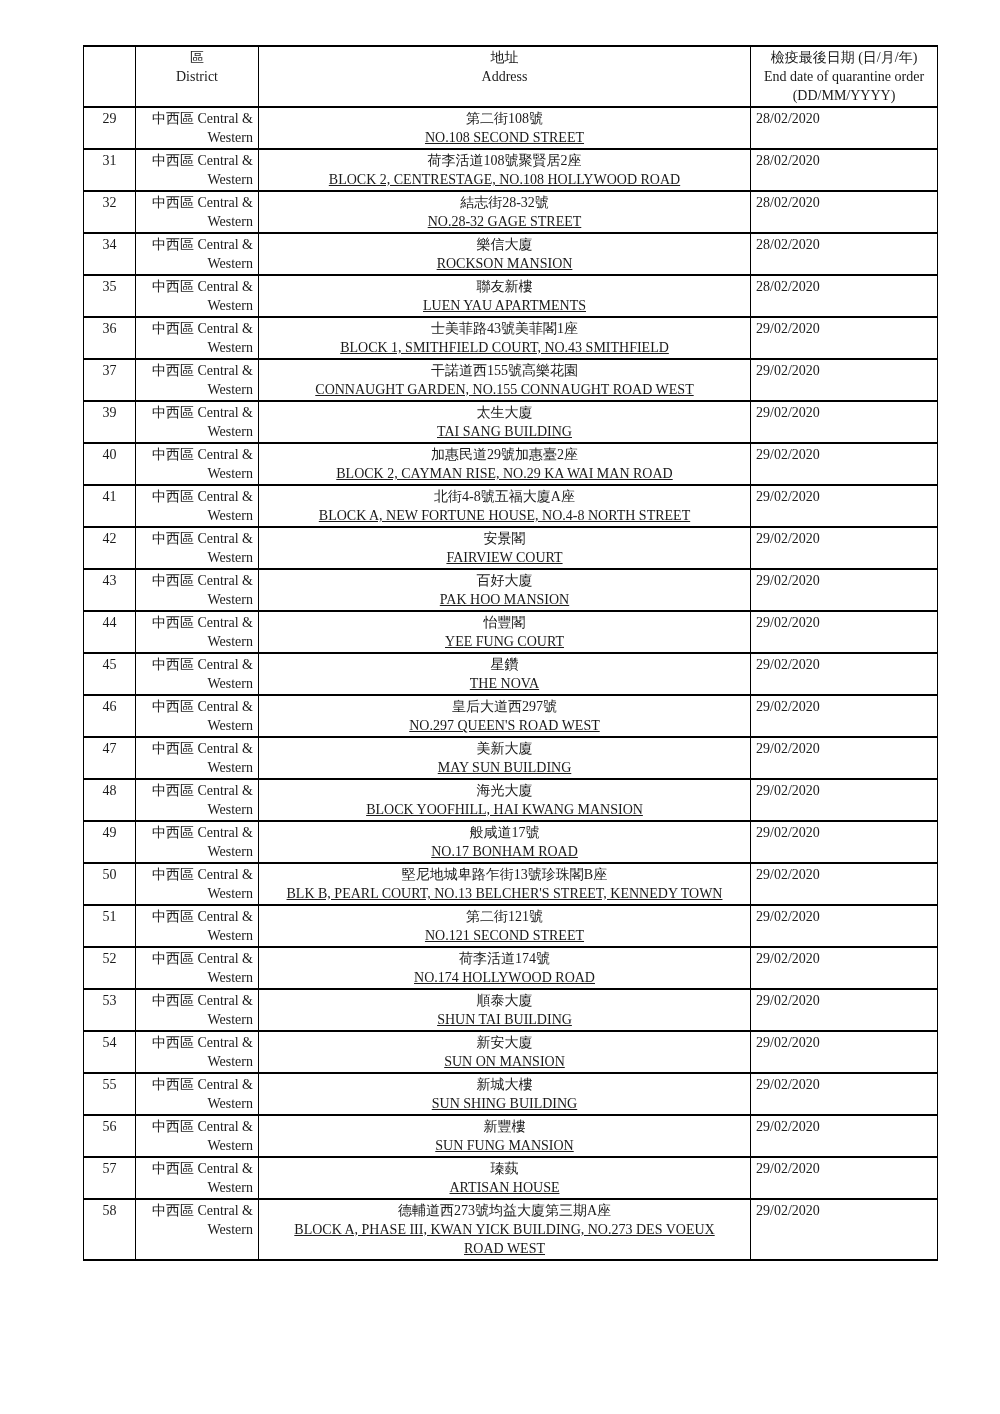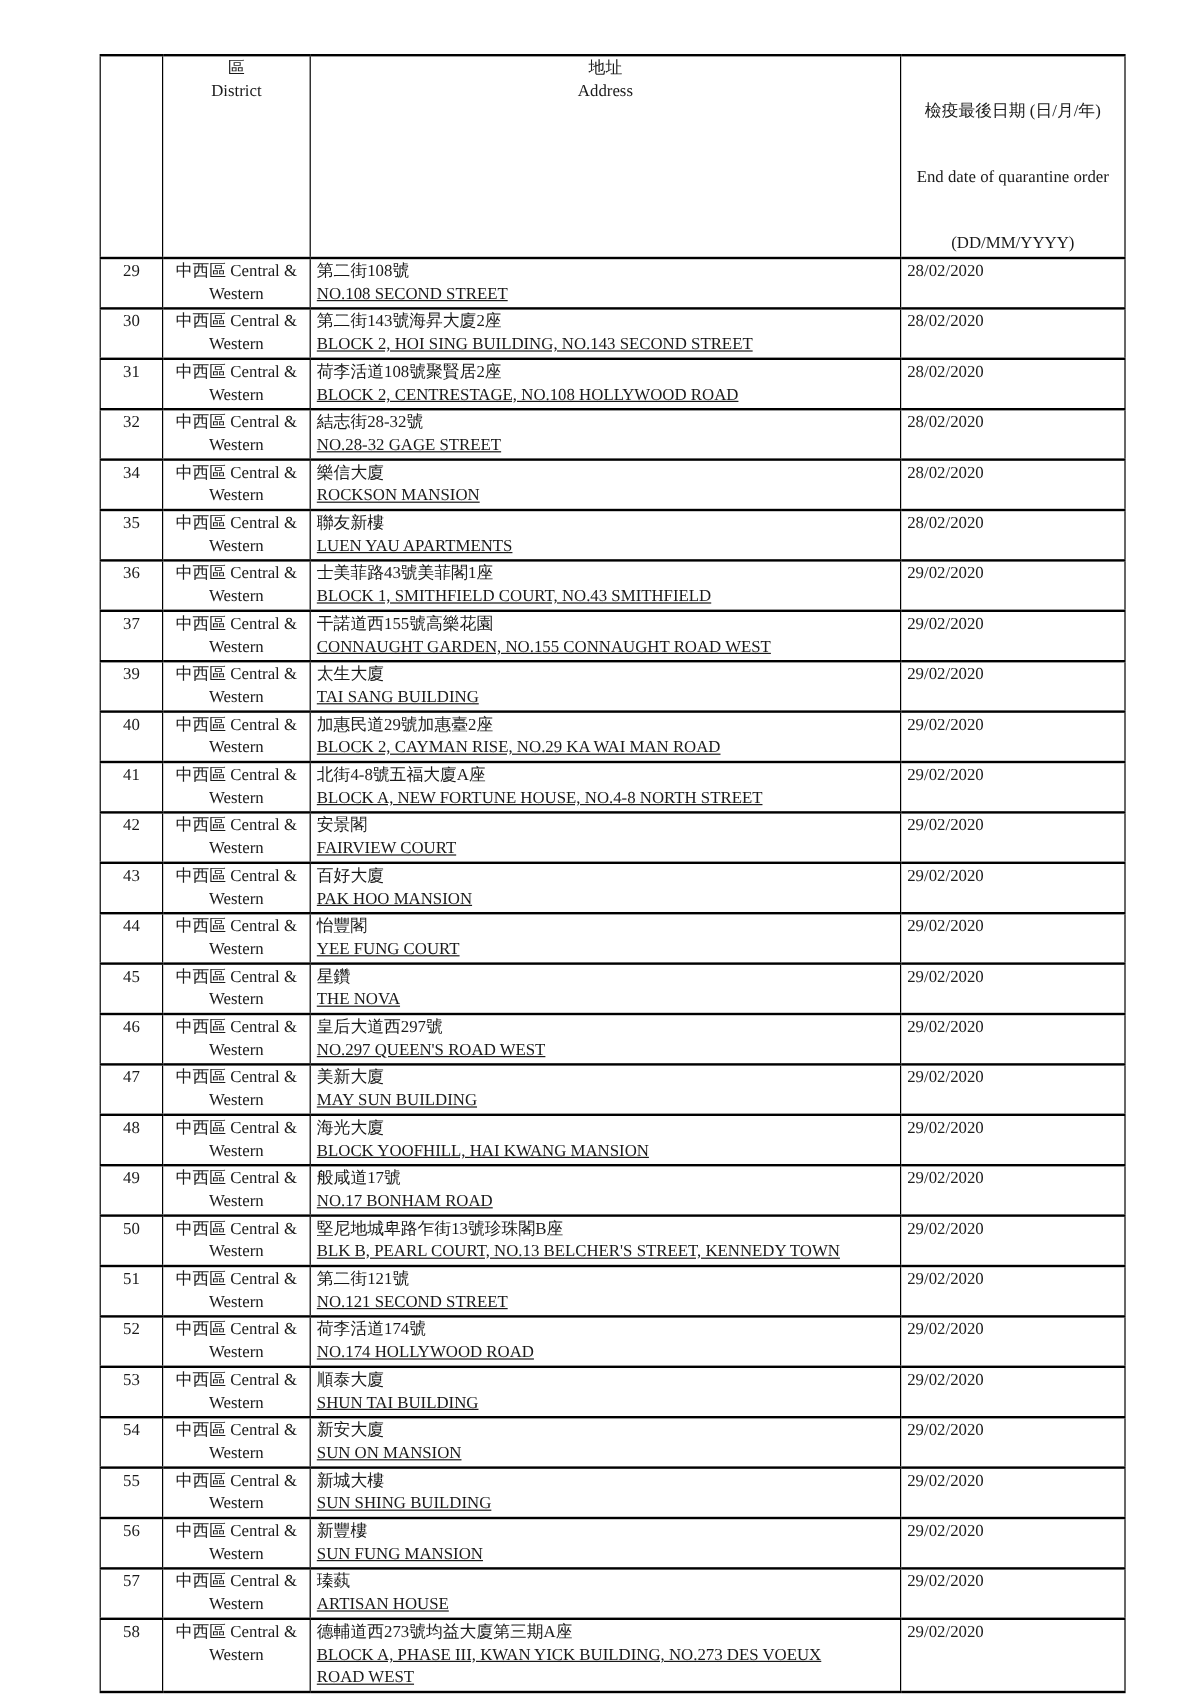--- a/index.html
+++ b/index.html
@@ -32,25 +32,25 @@
     border-top: 2px solid #000;
     border-bottom: 2px solid #000;
     vertical-align: top;
     font-size: 14px;
     line-height: 19px;
     font-weight: normal;
     padding: 1px 5px;
   }
   .quarantine-table thead th { text-align: center; padding: 1px 2px; }
   .col-no    { width: 52px;  text-align: center; }
-  .col-district { width: 123px; text-align: center; }
-  .col-address  { width: 492px; text-align: left; }
+  .col-district { width: 123px; text-align: right; }
+  .col-address  { width: 492px; text-align: center; }
   .col-date  { width: 187px; text-align: left; }
   .addr-en { white-space: pre-line; text-decoration: underline; }
-  .nowrap { white-space: nowrap; margin-top: 36px; }
+  .nowrap { white-space: nowrap; }
 </style>
 </head>
 <body>
 
 <div class="page">
 
   <table class="quarantine-table">
     <colgroup>
       <col class="col-no">
         <col class="col-district">
@@ -79,29 +79,20 @@
   <tr>
     <td class="col-no">29</td>
     <td class="col-district">中西區 Central &amp; Western</td>
     <td class="col-address">
       <div class="addr-zh">第二街108號</div>
       <div class="addr-en">NO.108 SECOND STREET</div>
     </td>
     <td class="col-date">28/02/2020</td>
   </tr>
 
-  <tr>
-    <td class="col-no">30</td>
-    <td class="col-district">中西區 Central &amp; Western</td>
-    <td class="col-address">
-      <div class="addr-zh">第二街143號海昇大廈2座</div>
-      <div class="addr-en">BLOCK 2, HOI SING BUILDING, NO.143 SECOND STREET</div>
-    </td>
-    <td class="col-date">28/02/2020</td>
-  </tr>
 
   <tr>
     <td class="col-no">31</td>
     <td class="col-district">中西區 Central &amp; Western</td>
     <td class="col-address">
       <div class="addr-zh">荷李活道108號聚賢居2座</div>
       <div class="addr-en">BLOCK 2, CENTRESTAGE, NO.108 HOLLYWOOD ROAD</div>
     </td>
     <td class="col-date">28/02/2020</td>
   </tr>

